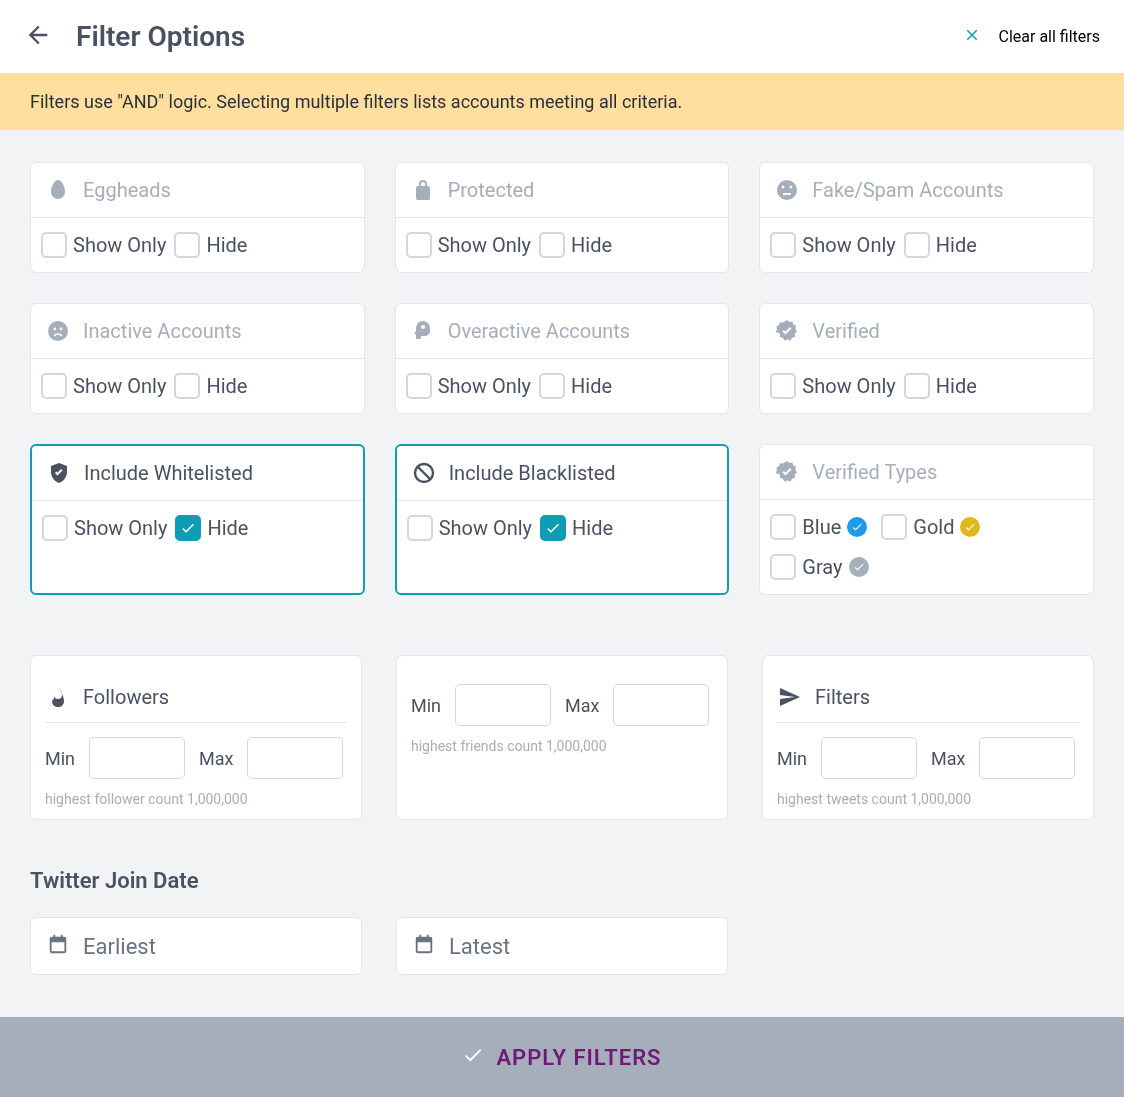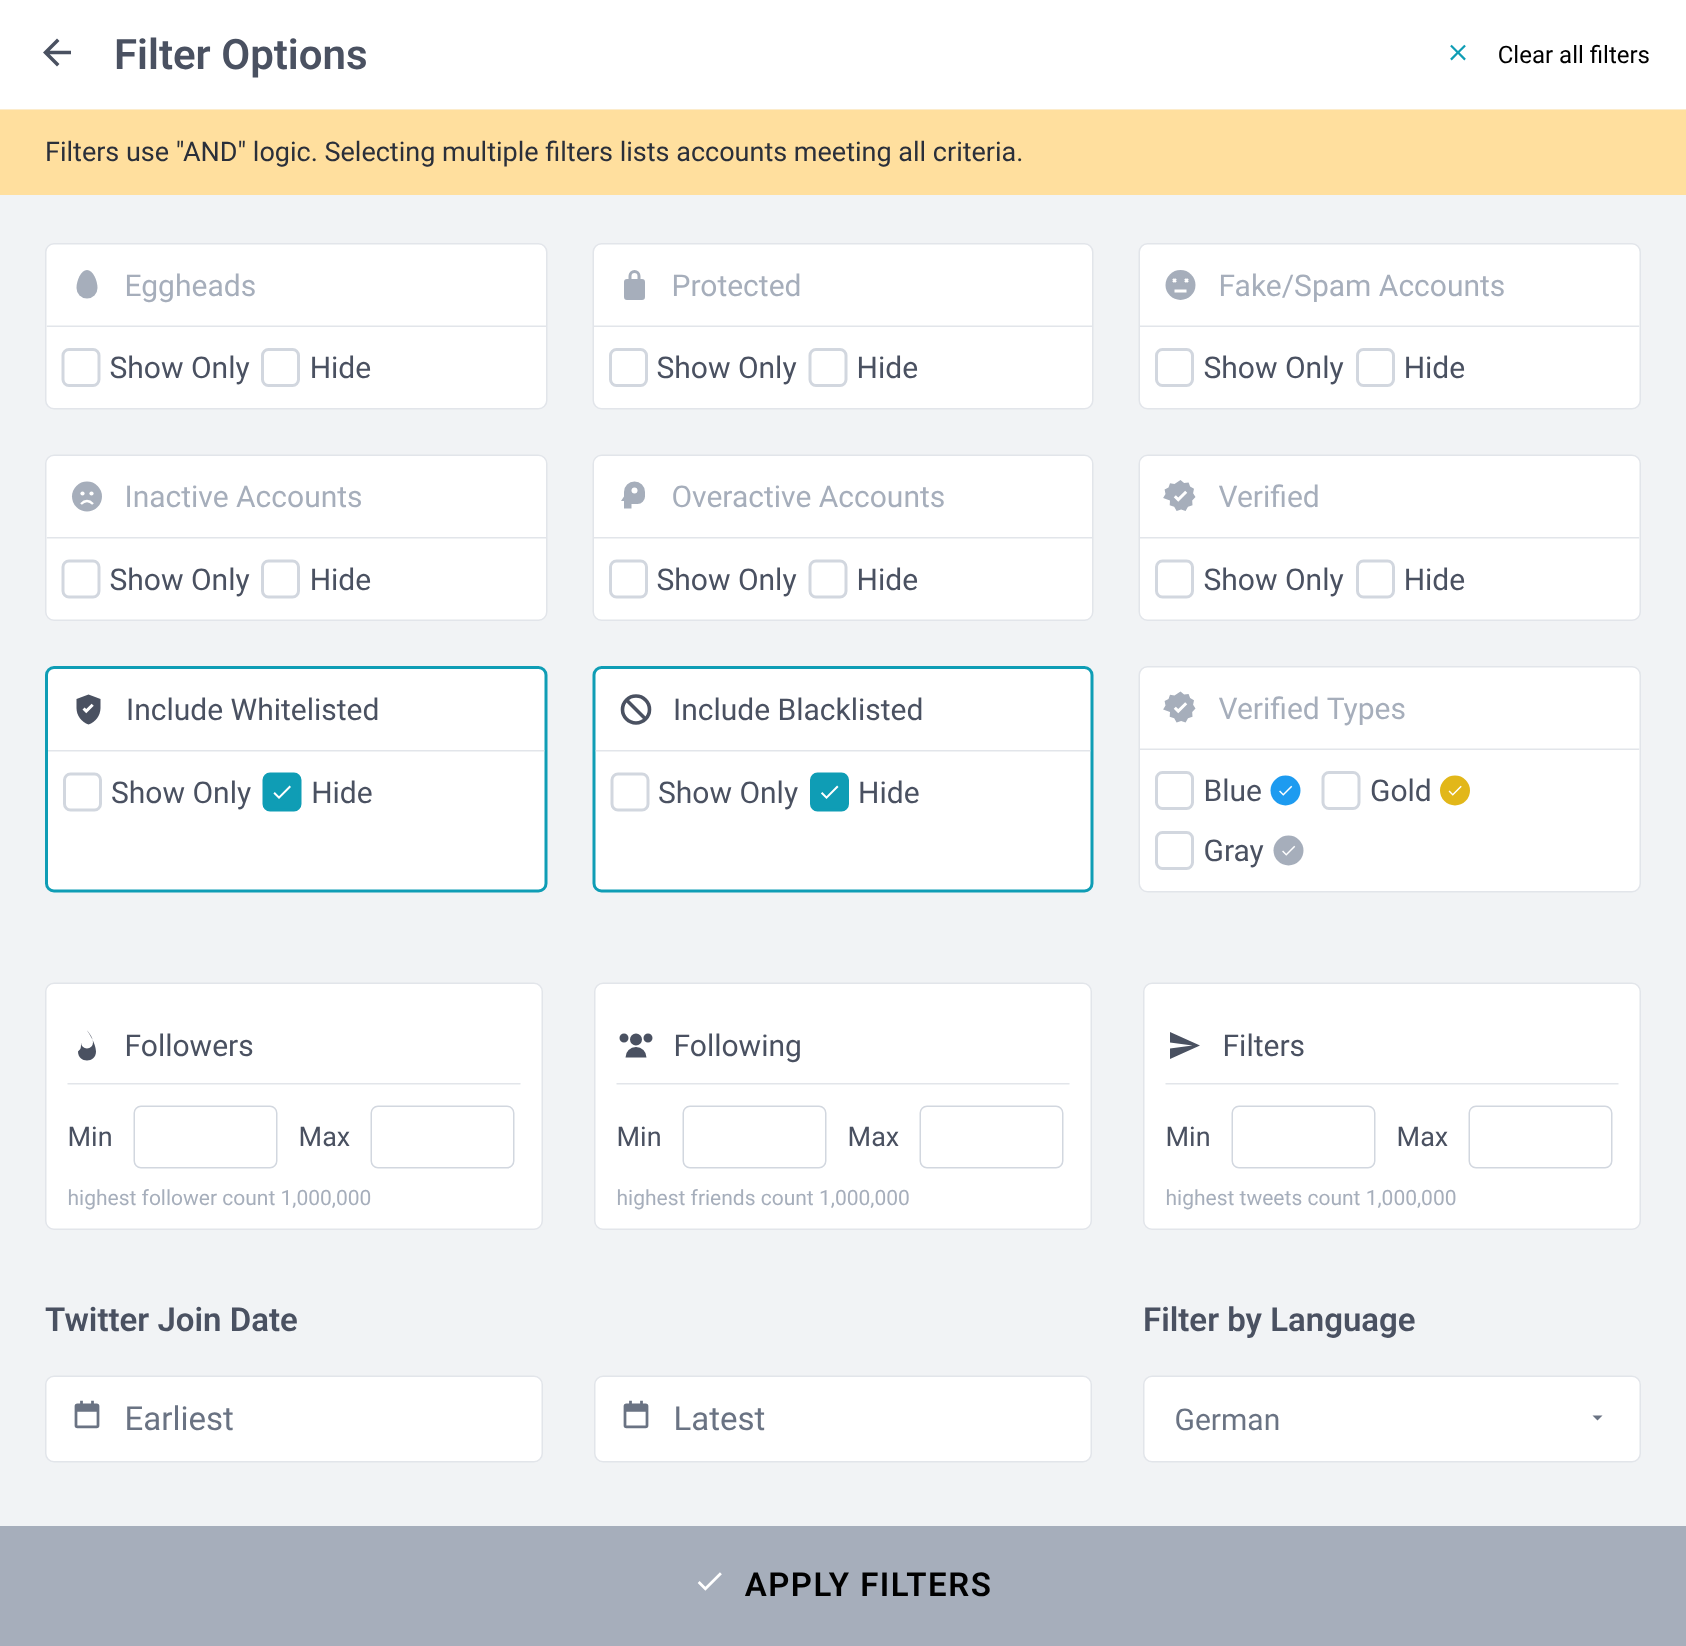--- a/index.html
+++ b/index.html
@@ -88,21 +88,21 @@
 
 .bottom-row { display:grid; grid-template-columns: 1fr 1fr 1fr; gap: 34px; margin-top: 48px; }
 .section-title { font-size:22px; font-weight:600; color:#4a5161; margin-bottom:24px; }
 .date-input { background:#fff; border:1px solid #e2e5ea; border-radius:6px; height:58px; display:flex; align-items:center; gap:14px; padding:0 16px; font-size:22px; color:#6a7383; cursor:pointer; }
 .lang-select { background:#fff; border:1px solid #e2e5ea; border-radius:6px; height:58px; display:flex; align-items:center; justify-content:space-between; padding:0 20px; font-size:20px; color:#6a7383; cursor:pointer; }
 
 .apply-bar {
   position: fixed; bottom:0; left:0; width:1124px; height:80px;
   background:#a6aebb;
   display:flex; align-items:center; justify-content:center; gap:12px;
-  color:#000000; font-size:22px; font-weight:600; letter-spacing:1px;
+  color:#701a75; font-size:22px; font-weight:600; letter-spacing:1px;
   cursor:pointer;
 }
 </style>
 </head>
 <body>
 
 <div class="header">
   <div class="header-left">
     <span class="back-arrow">
       <svg width="28" height="28" viewBox="0 0 24 24">
@@ -370,28 +370,20 @@
       <div class="range-inputs">
         <label>Min</label>
         <input type="text" value="" style="">
         <label>Max</label>
         <input type="text" value="" style="">
       </div>
       <div class="range-hint">highest follower count 1,000,000</div>
     </div>
 
     <div class="range-card">
-      <div class="range-header">
-        <span class="ficon">
-            <svg width="28" height="24" viewBox="0 0 24 24">
-              <path fill="#4a5161" d="M12 12a4 4 0 1 0-4-4 4 4 0 0 0 4 4zm-7 8a7 7 0 0 1 14 0zM4 10a3 3 0 1 0-3-3 3 3 0 0 0 3 3zm16 0a3 3 0 1 0-3-3 3 3 0 0 0 3 3z"></path>
-            </svg>
-          </span>
-        <span>Following</span>
-      </div>
       <div class="range-inputs">
         <label>Min</label>
         <input type="text" value="" style="">
         <label>Max</label>
         <input type="text" value="" style="">
       </div>
       <div class="range-hint">highest friends count 1,000,000</div>
     </div>
 
     <div class="range-card">
@@ -425,29 +417,20 @@
     </div>
     <div>
       <div class="section-title" style="visibility:hidden">.</div>
       <div class="date-input">
         <span><svg width="22" height="22" viewBox="0 0 24 24">
               <path fill="#6a7383" d="M7 2v2H5a2 2 0 0 0-2 2v14a2 2 0 0 0 2 2h14a2 2 0 0 0 2-2V6a2 2 0 0 0-2-2h-2V2h-2v2H9V2zm-2 8h14v10H5z"></path>
             </svg></span>
         <span>Latest</span>
       </div>
     </div>
-    <div>
-      <div class="section-title">Filter by Language</div>
-      <div class="lang-select">
-        <span>German</span>
-        <span><svg width="16" height="16" viewBox="0 0 24 24">
-              <path fill="#6a7383" d="M7 10l5 5 5-5z"></path>
-            </svg></span>
-      </div>
-    </div>
   </div>
 
 </div>
 
 <div class="apply-bar">
   <span><svg width="22" height="22" viewBox="0 0 24 24">
         <path fill="#fff" d="M9 16.2 4.8 12l-1.4 1.4L9 19 21 7l-1.4-1.4z"></path>
       </svg></span>
   <span>APPLY FILTERS</span>
 </div>

